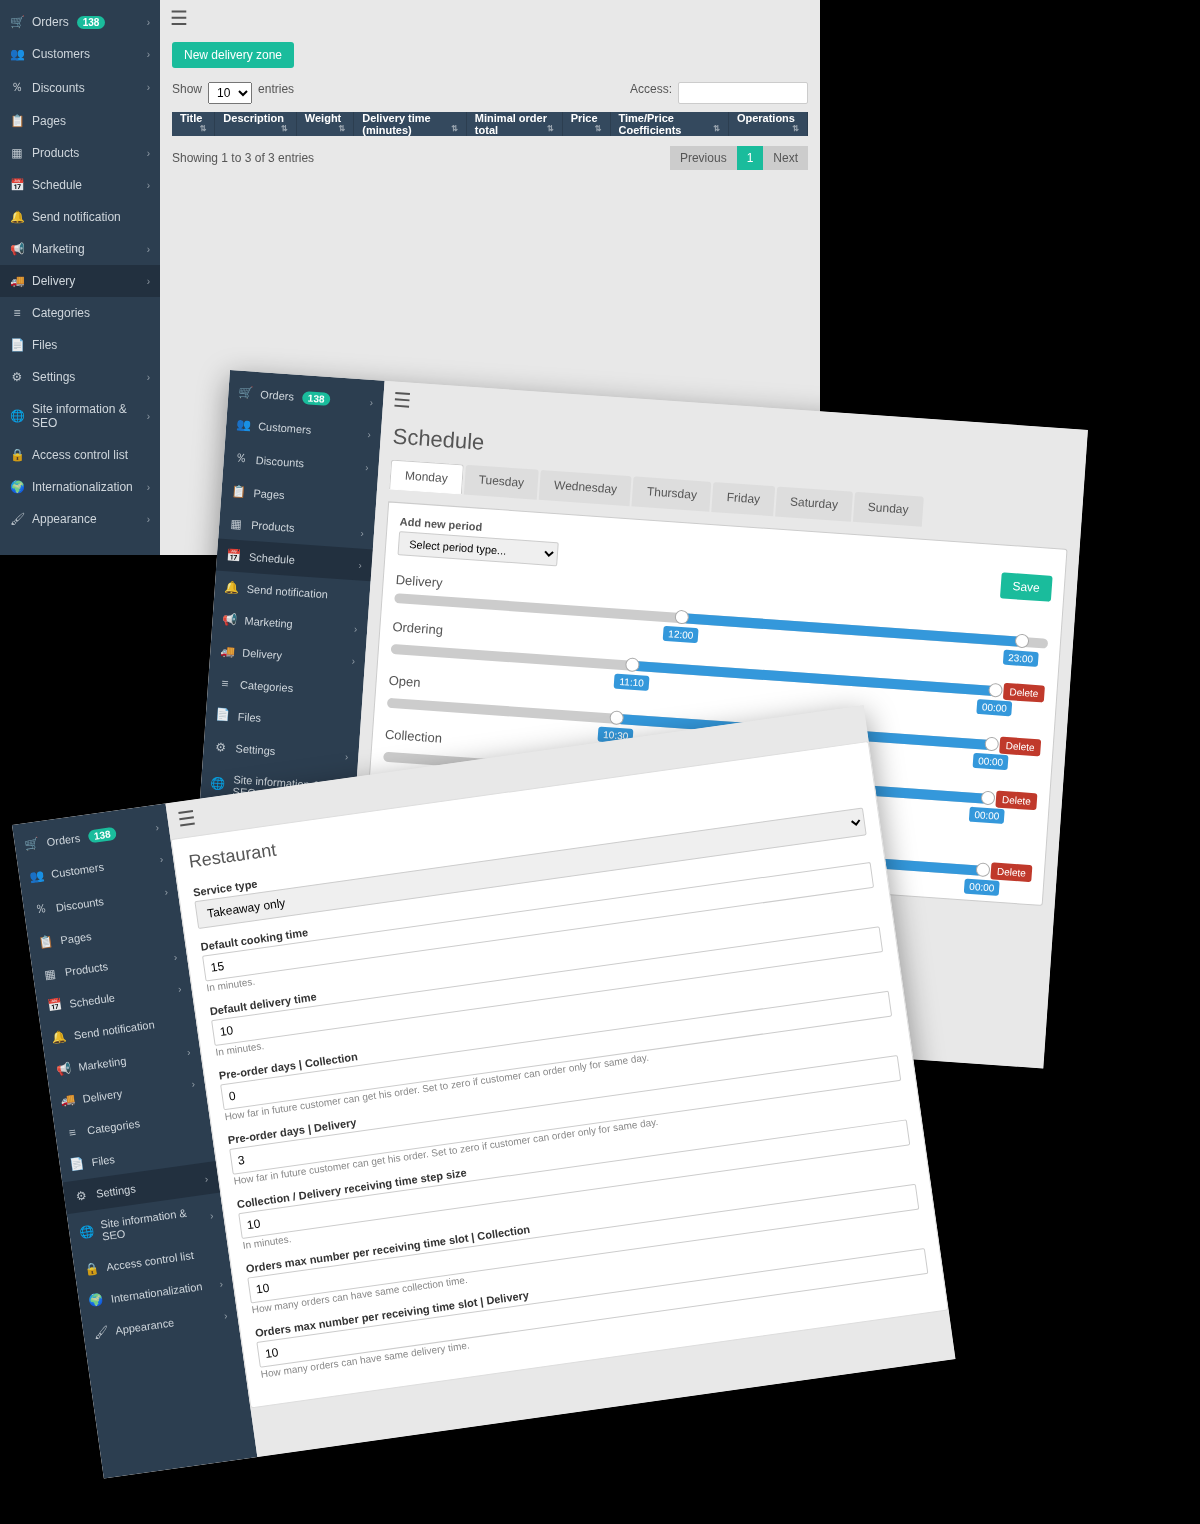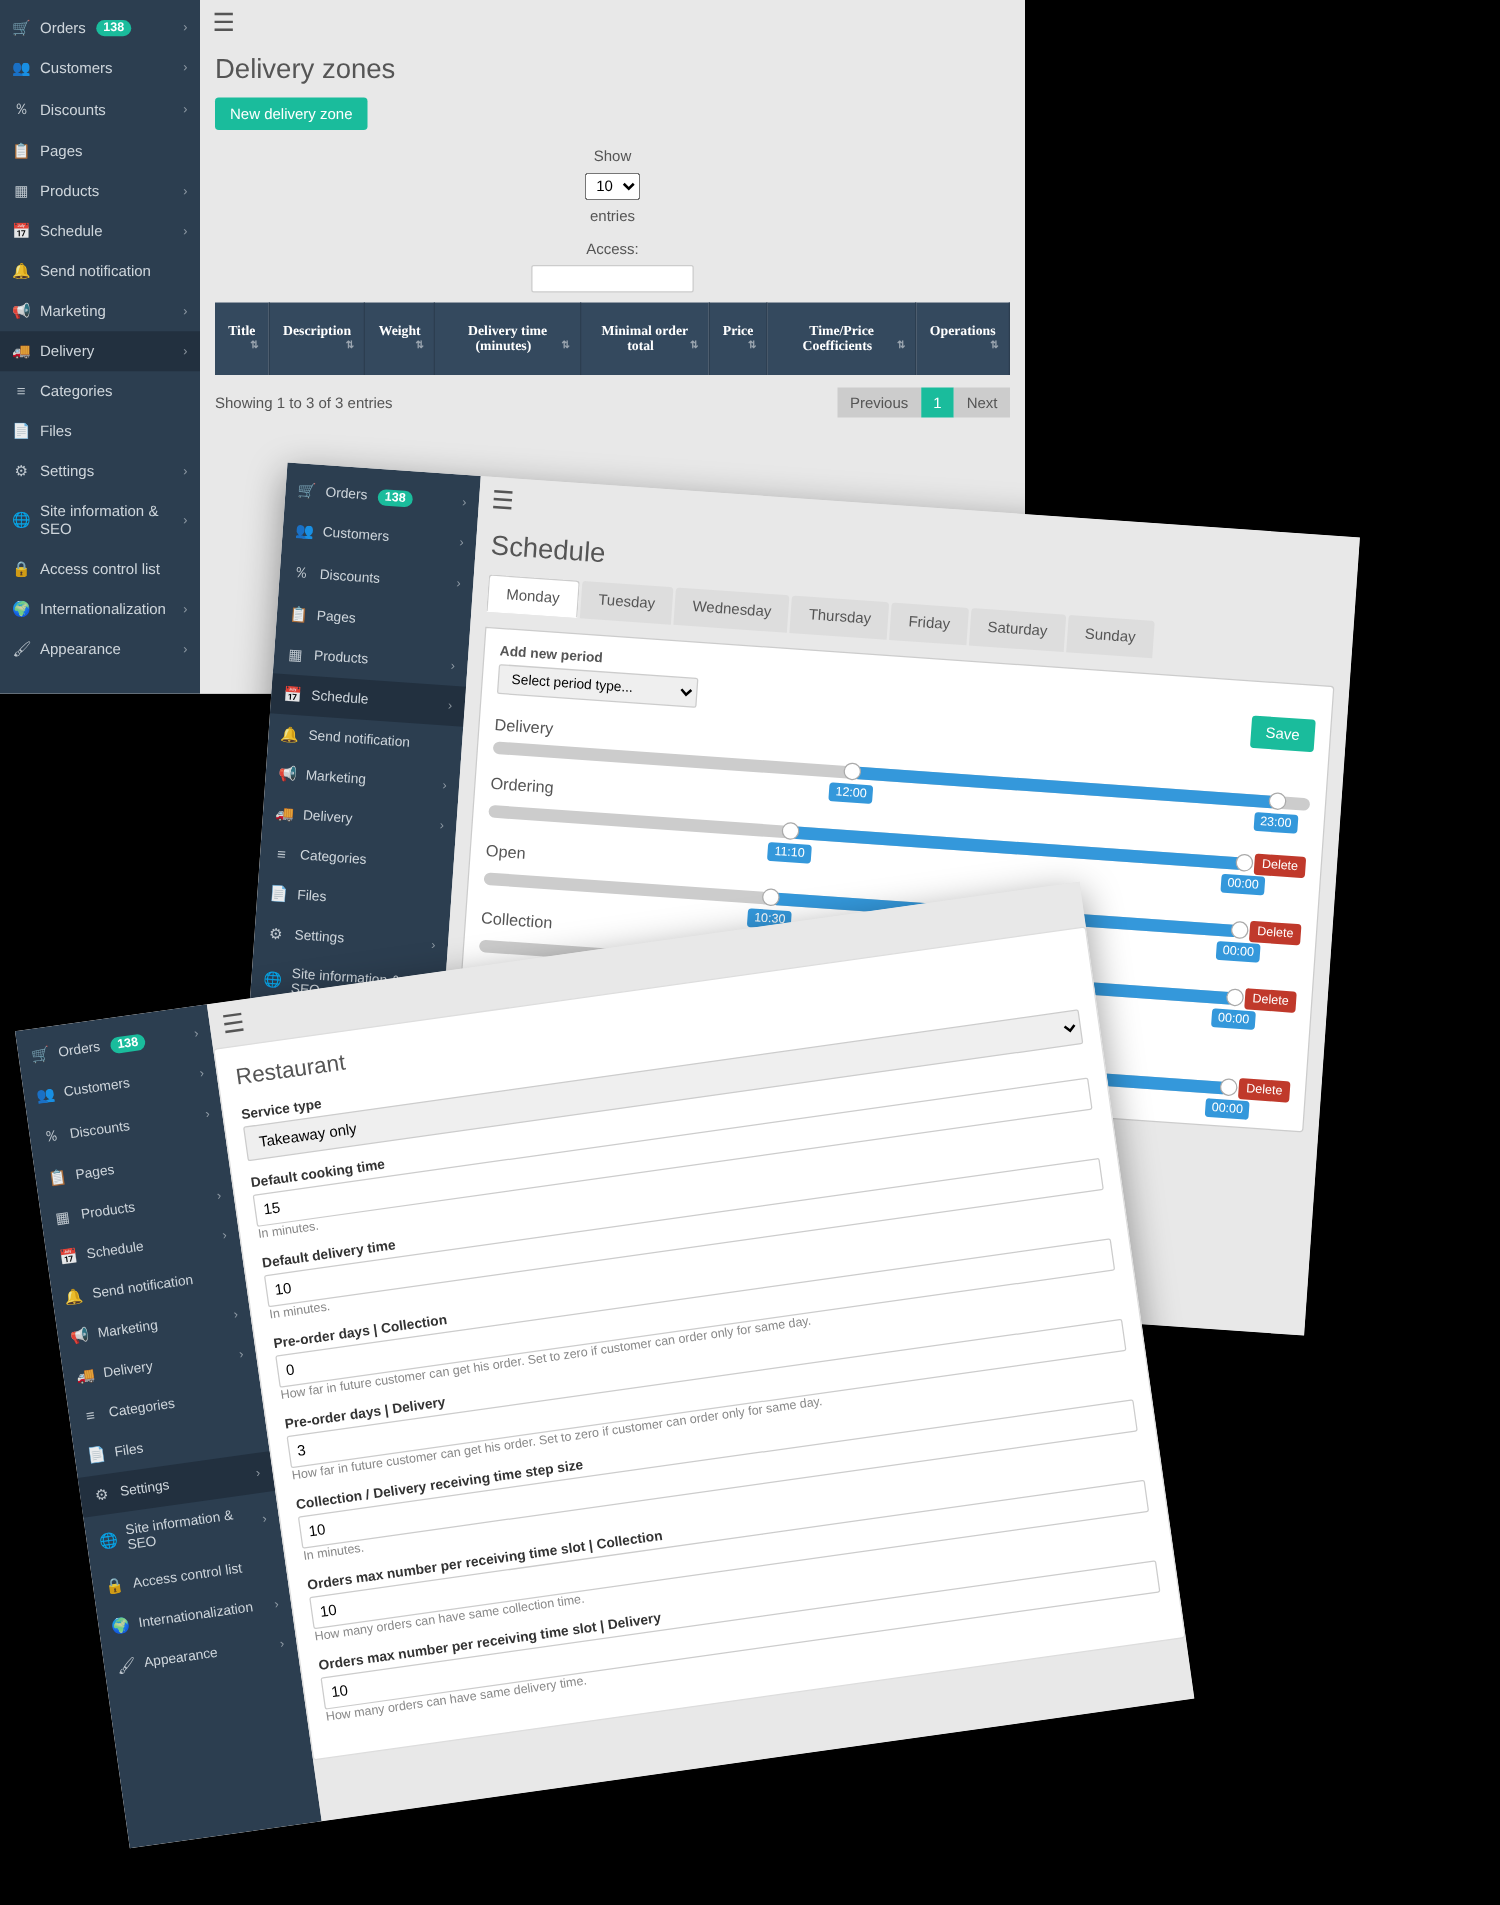--- a/index.html
+++ b/index.html
@@ -55,33 +55,32 @@
   .topbar { height: 36px; display:flex; align-items:center; padding:0 10px; }
   .hamburger { font-size: 20px; color:#555; cursor:pointer; }
   .main { padding: 6px 12px 20px; }
   h2.page-title { font-size: 22px; color:#555; font-weight:400; margin-bottom:10px; }
   .btn {
     display:inline-block; padding:6px 12px; border-radius:3px; font-size:12px;
     color:#fff; cursor:pointer; border:none;
   }
   .btn-green { background:#1abc9c; }
   .btn-red { background:#c0392b; font-size:10px; padding:3px 6px; }
-  .toolbar-row { display:flex; align-items:center; margin:14px 0 8px; font-size:12px; color:#555; gap:6px;flex-direction:column;}
+  .toolbar-row { display:flex; align-items:flex-start; margin:14px 0 8px; font-size:12px; color:#555; gap:6px;}
   .toolbar-row select { font-size:12px; padding:2px 4px; }
   .toolbar-row .spacer { flex:1; }
   .toolbar-row input[type=text]{ font-size:12px; padding:3px 6px; width:130px; border:1px solid #ccc; border-radius:2px;}
   table.data {
     width:100%; border-collapse:collapse; font-size:12px; color:#555;
     background:#f5f5f5;
   }
   table.data thead th {
-    background:#34495e; color:#fff; font-weight:600; text-align:center;
-    padding:17px 8px; font-size:11px; border-right:1px solid #2c3e50;
+    background:#34495e; color:#fff; font-weight:600; text-align:left;
+    padding:0 8px; font-size:11px; border-right:1px solid #2c3e50;
     vertical-align: top;
-    font-family: Liberation Serif, serif;
   }
   table.data td { padding:10px 8px; border-bottom:1px solid #ddd; vertical-align:top; }
   table.data tbody tr:nth-child(even){ background:#eee; }
   .sort-ico { font-size:8px; opacity:.5; float:right; }
   .ops span { display:block; color:#555; cursor:pointer; margin-bottom:2px;}
   .pager { display:flex; align-items:center; margin-top:10px; font-size:12px; color:#555;}
   .pager .spacer{flex:1;}
   .pager .pbtn{ padding:5px 10px; background:#ccc; color:#555; cursor:pointer;}
   .pager .pbtn.active{ background:#1abc9c; color:#fff;}
   
@@ -191,21 +190,20 @@
         <span class="ico">🖌</span>
         <span>Appearance</span>
         <span class="chev">›</span>
       </div>
     </div>
   <div class="content">
     <div class="topbar">
       <span class="hamburger">☰</span>
     </div>
     <div class="main">
-      <h2 class="page-title">Delivery zones</h2>
       <button class="btn btn-green">New delivery zone</button>
       <div class="toolbar-row">
         <span>Show</span>
         <select><option>10</option></select>
         <span>entries</span>
         <span class="spacer"></span>
         <span>Access:</span>
         <input type="text" style="">
       </div>
       <table class="data">

